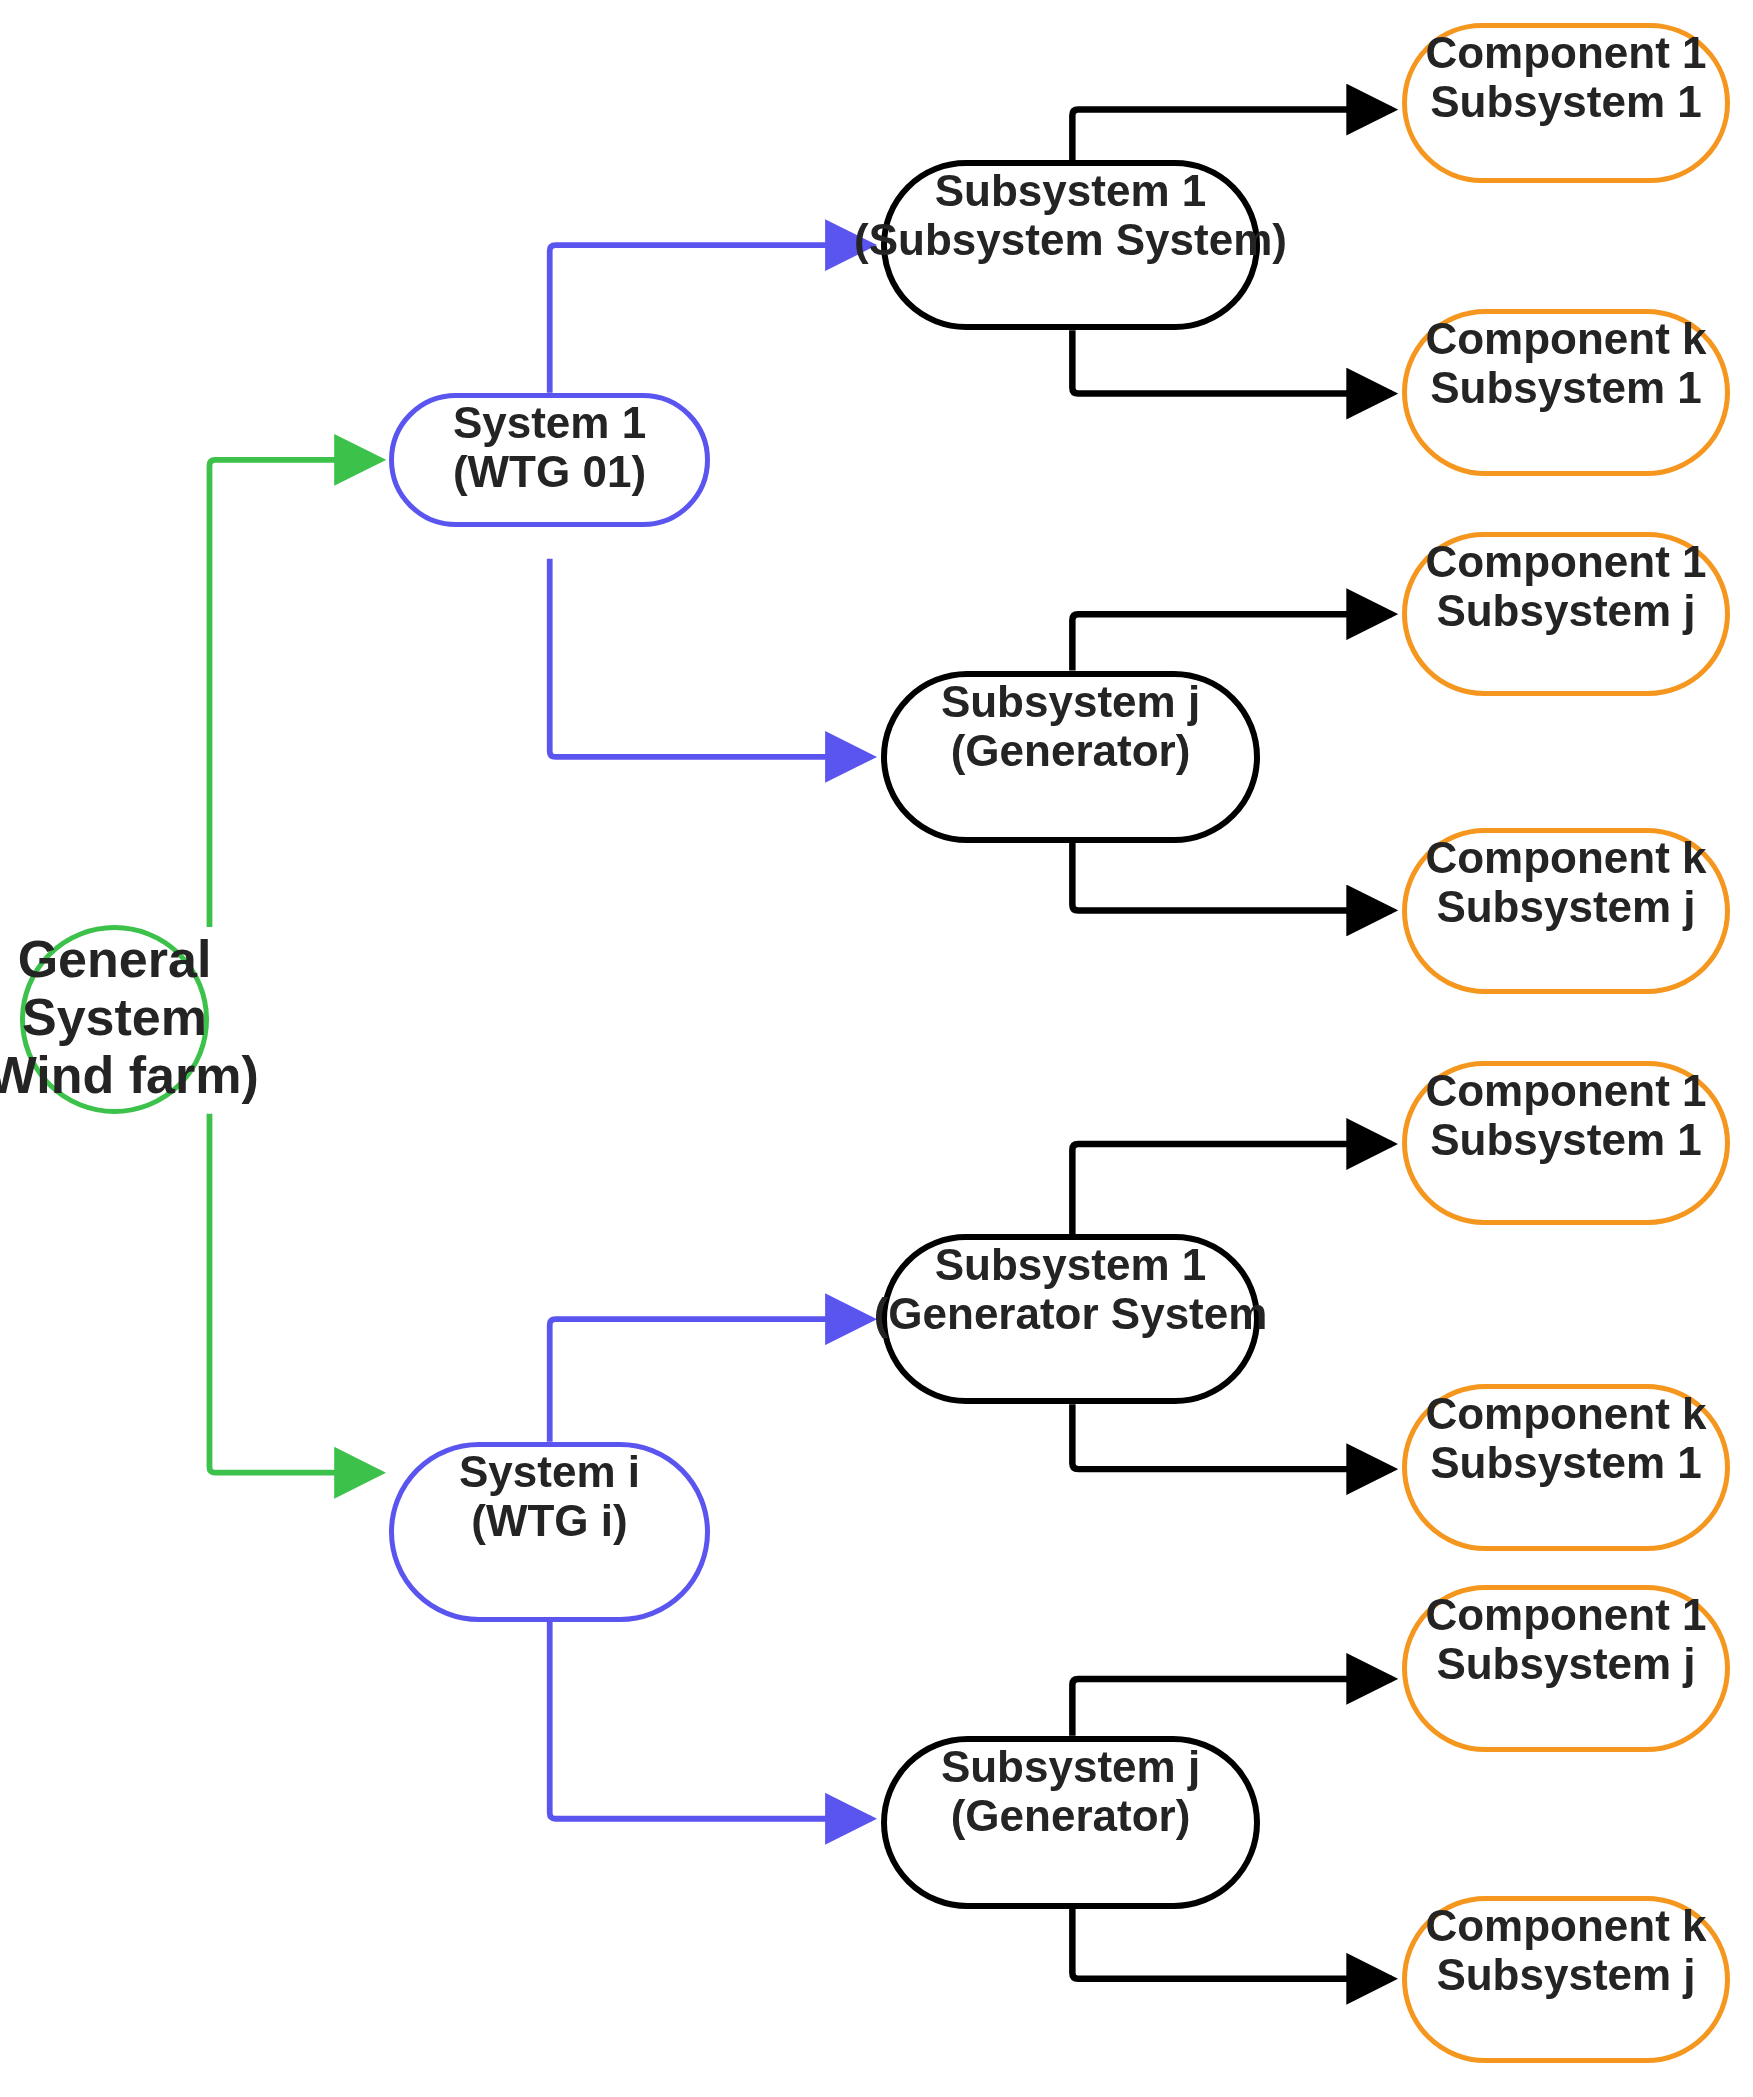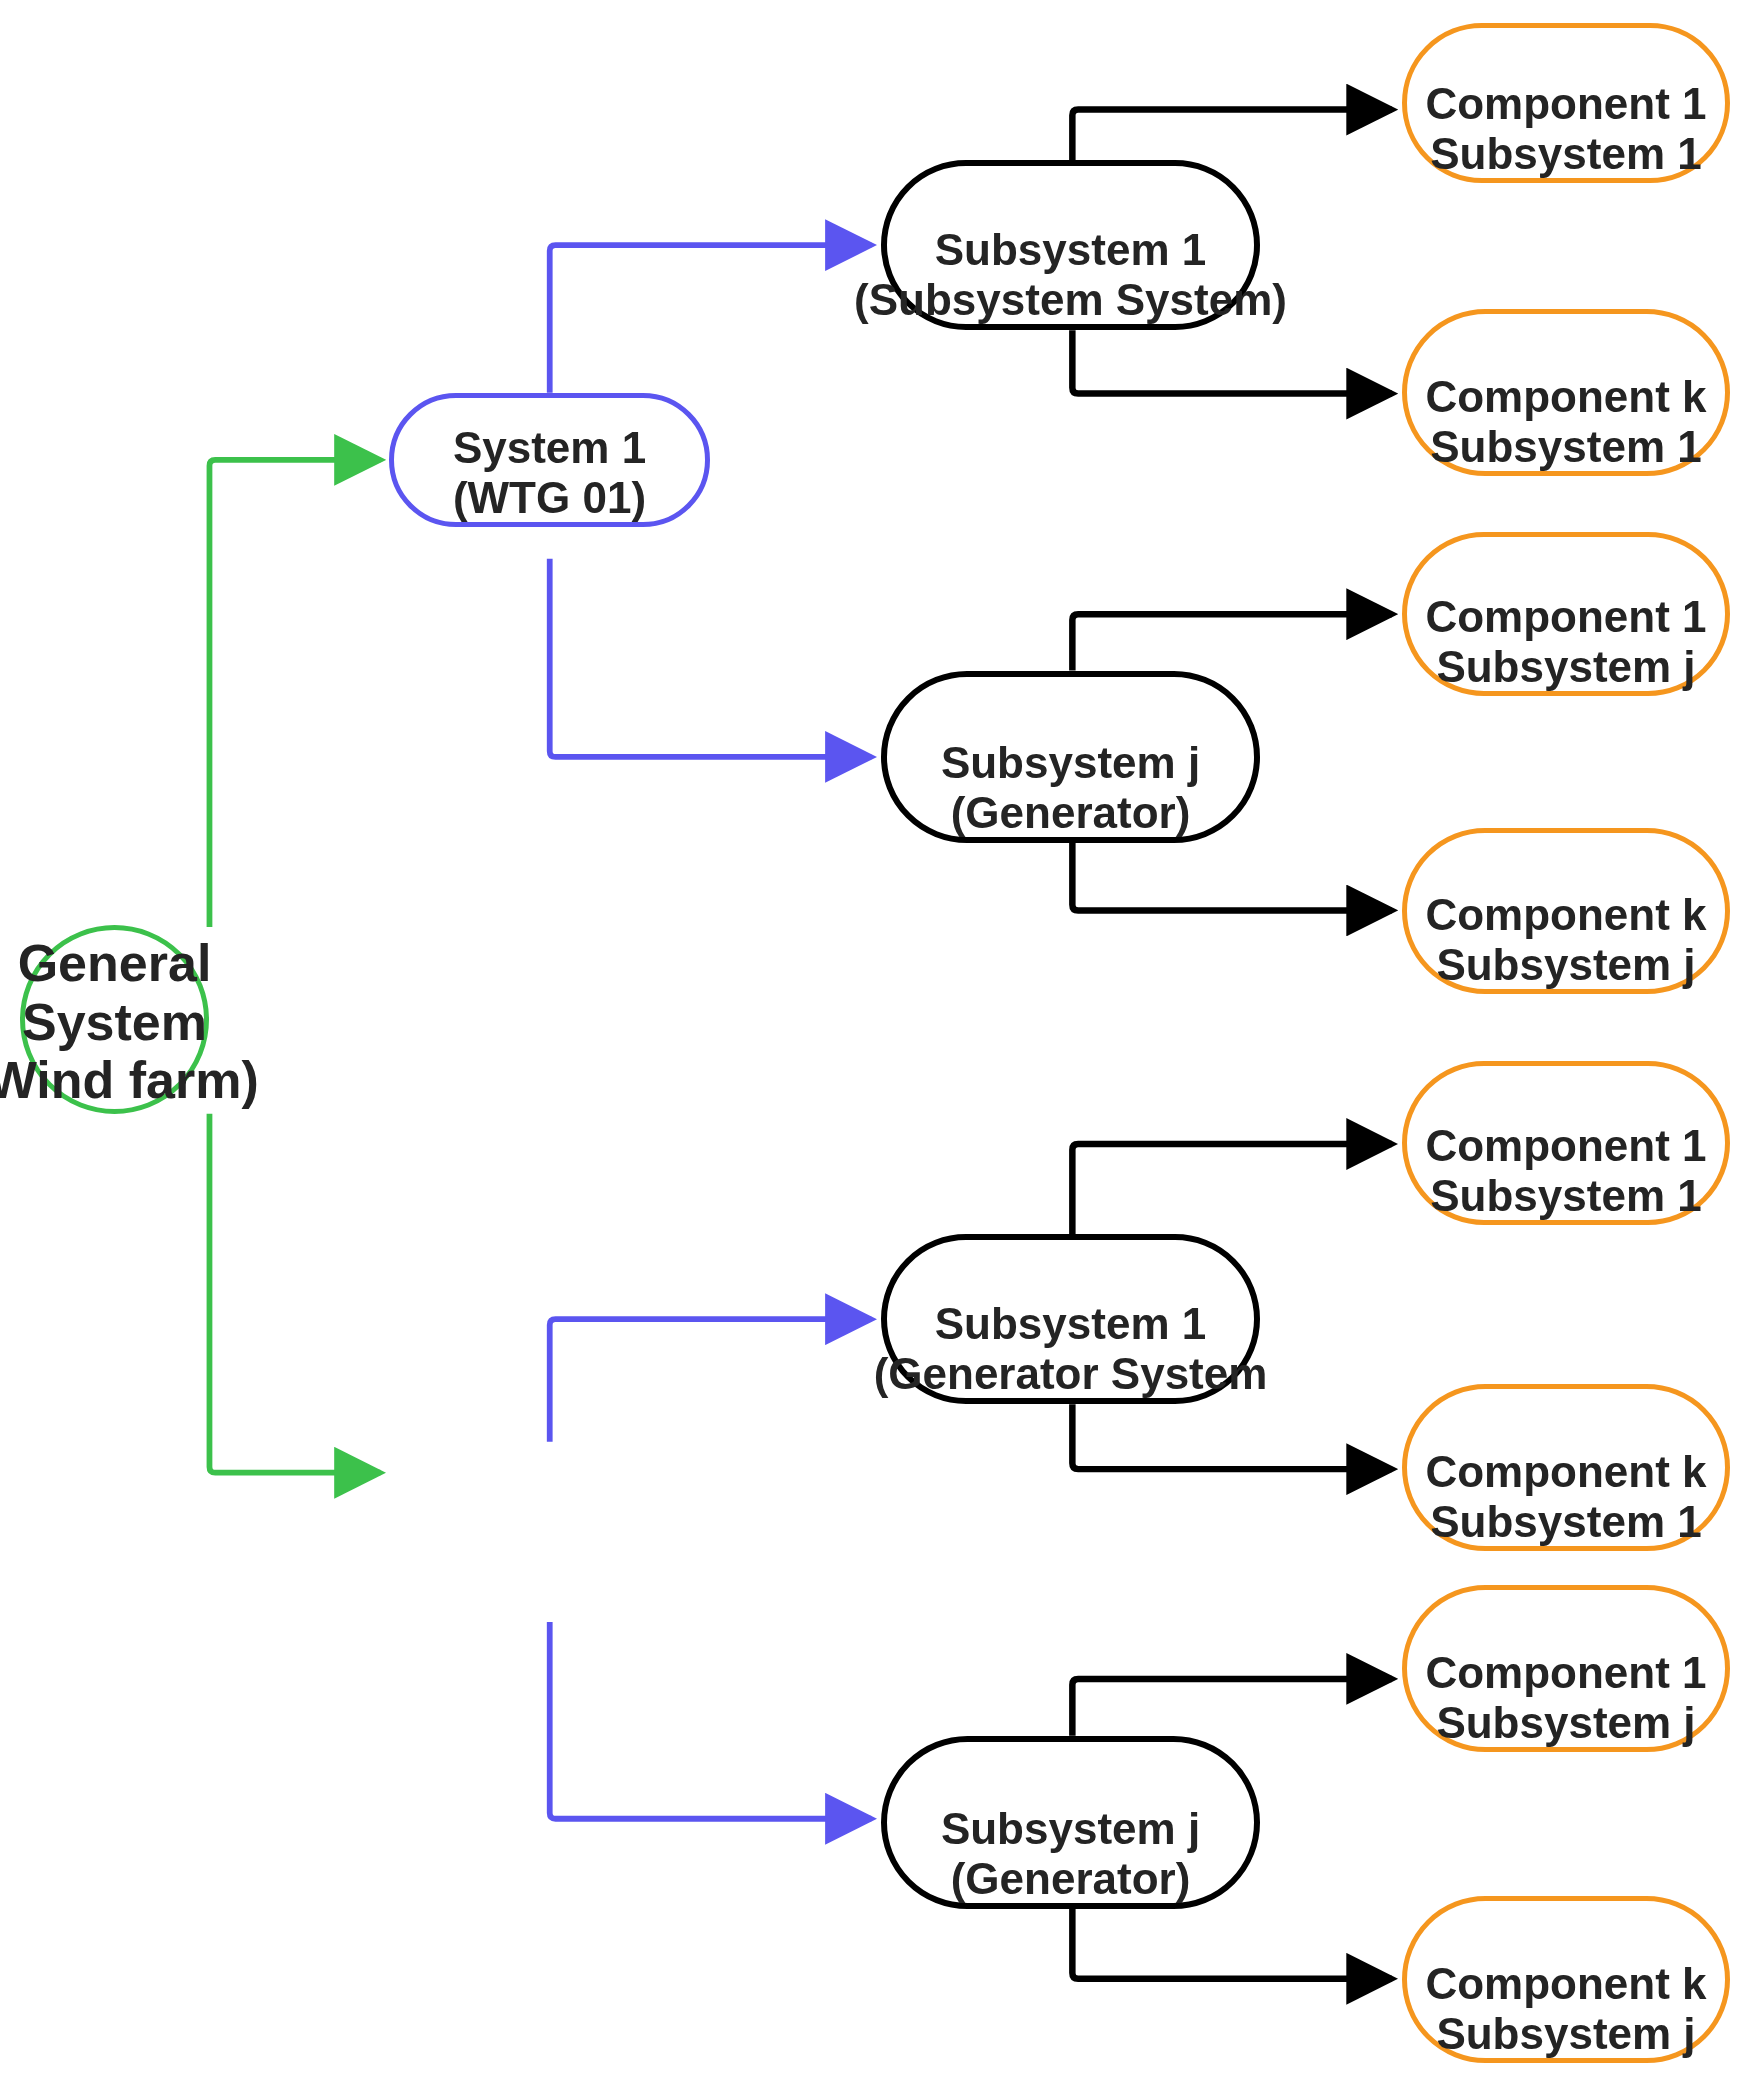--- a/index.html
+++ b/index.html
@@ -1,19 +1,19 @@
 <!DOCTYPE html>
 <html style="font-size:11.5px"><head>
 <meta charset="utf-8">
 <style>
   html,body{margin:0;padding:0;background:#ffffff;}
   body{width:1754px;height:2097px;font-family:"Liberation Sans",sans-serif;}
   #stage{position:relative;width:1754px;height:2097px;overflow:hidden;background:#fff;}
   svg#wires{position:absolute;left:0;top:0;width:1754px;height:2097px;pointer-events:none;}
-  .node{position:absolute;box-sizing:border-box;display:flex;align-items:flex-end;
+  .node{position:absolute;box-sizing:border-box;display:flex;align-items:flex-start;
         justify-content:center;text-align:center;background:#ffffff;color:#242424;
         font-weight:bold;line-height:1.12;white-space:nowrap;}
   .node .txt{display:block;}
   .node .l1,.node .l2{display:block;}
   .n-general{border:5px solid #3cc14b;border-radius:50%;font-size:52px;}
   .n-system{border:5px solid #5b55f0;border-radius:720px;font-size:44px;}
   .n-subsystem{border:6.5px solid #000000;border-radius:720px;font-size:44px;}
   .n-component{border:5px solid #f5961e;border-radius:720px;font-size:44px;}
   .n-overflow{overflow:visible;}
 </style>
@@ -72,20 +72,26 @@
     </span>
   </div>
 
   <div class="node n-system" style="left:389px;top:393px;width:321px;height:134px;">
     <span class="txt">
       <span class="l1">System 1</span>
       <span class="l2">(WTG 01)</span>
     </span>
   </div>
 
+  <div class="node n-system" style="left:389px;top:1442px;width:321px;height:180px;">
+    <span class="txt">
+      <span class="l1">System i</span>
+      <span class="l2">(WTG i)</span>
+    </span>
+  </div>
 
   <div class="node n-subsystem" style="left:881px;top:160px;width:379px;height:170px;">
     <span class="txt">
       <span class="l1">Subsystem 1</span>
       <span class="l2">(Subsystem System)</span>
     </span>
   </div>
 
   <div class="node n-subsystem" style="left:881px;top:671px;width:379px;height:172px;">
     <span class="txt">

